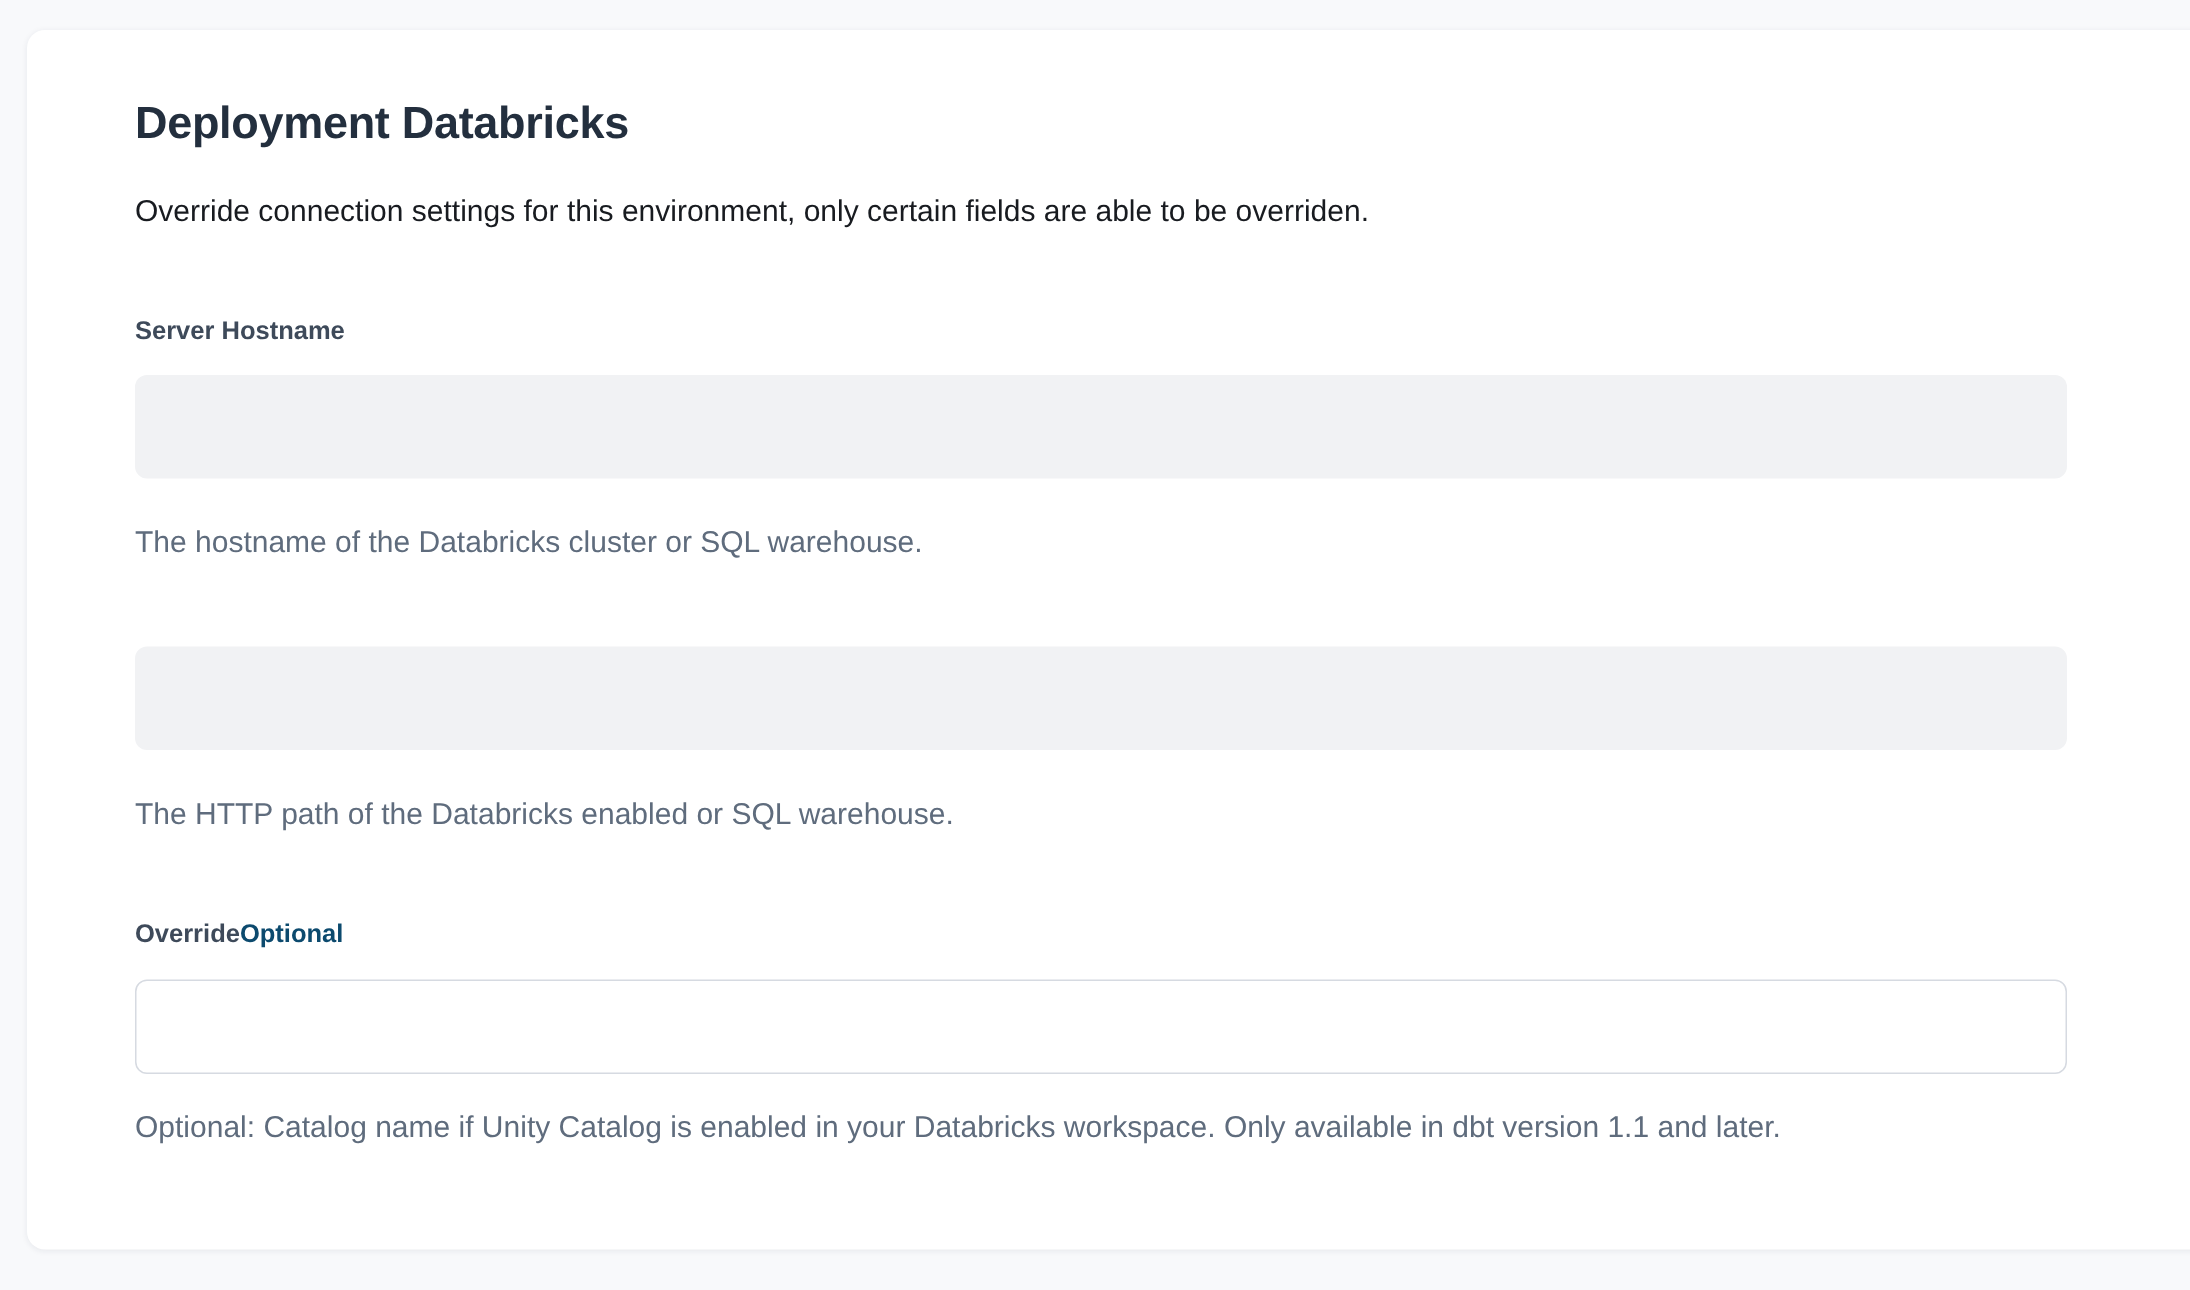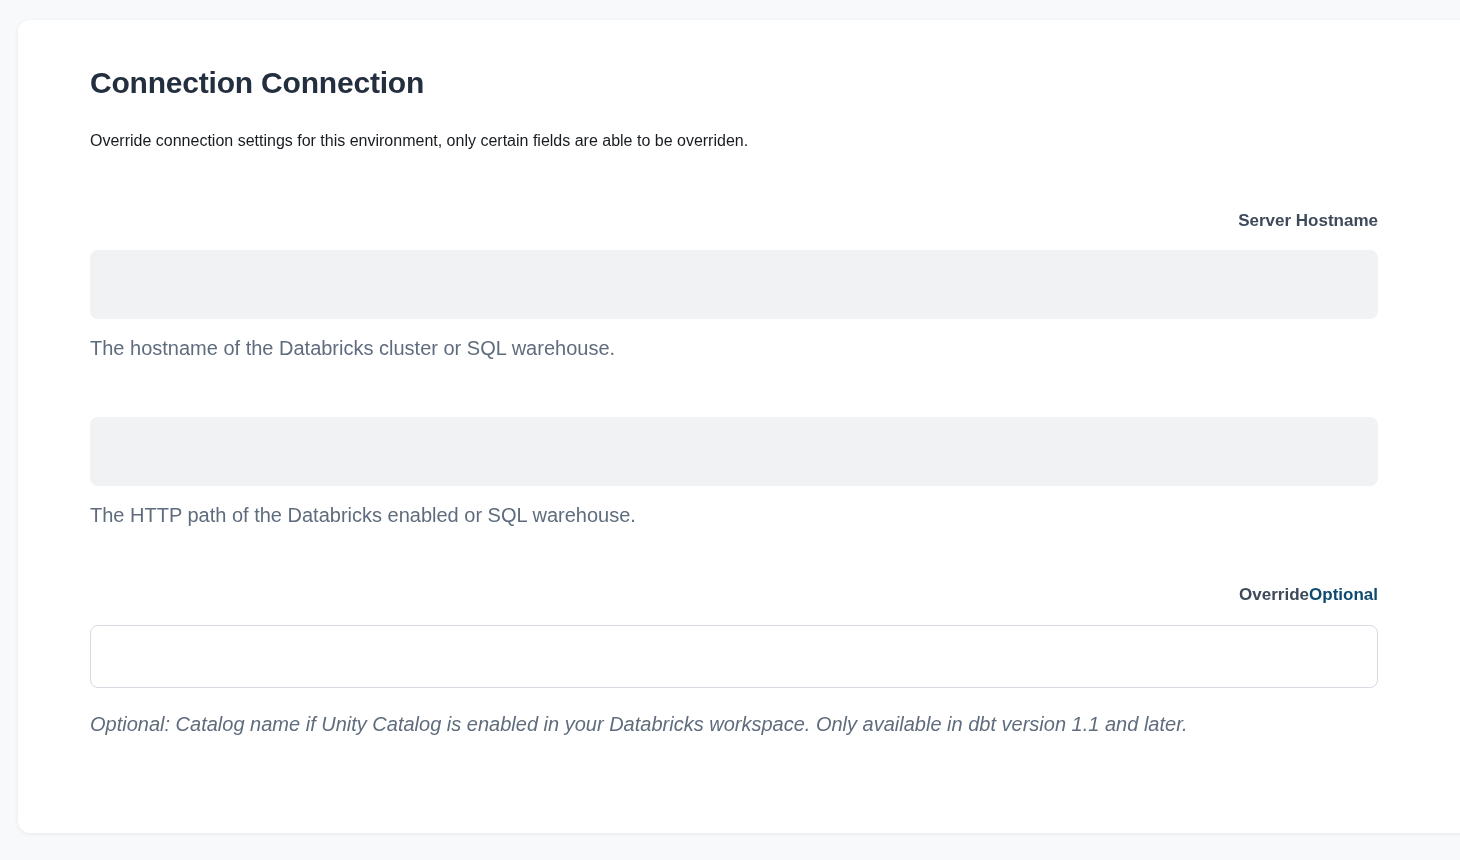--- a/index.html
+++ b/index.html
@@ -28,31 +28,31 @@
   }
   .page-title {
     font-size: 30px;
     font-weight: 700;
     color: #232f3e;
     line-height: 38px;
     letter-spacing: -0.2px;
   }
   .page-subtitle {
     margin-top: 26px;
-    font-size: 16px;
+    font-size: 20px;
     color: #181b20;
     line-height: 26px;
   }
   .field {
     margin-top: 56px;
   }
   .label-row {
     display: flex;
     align-items: baseline;
-    justify-content: flex-end;
+    justify-content: flex-start;
     height: 22px;
   }
   .field-label {
     font-size: 17px;
     font-weight: 700;
     color: #3e4a5a;
     line-height: 22px;
   }
   .optional-tag {
     font-size: 17px;
@@ -74,37 +74,36 @@
     outline: none;
     font-family: "Liberation Sans", sans-serif;
   }
   .text-input.enabled {
     margin-top: 19px;
     height: 63px;
     background: #ffffff;
     border: 1px solid #d6dae1;
   }
   .field-help {
-    margin-top: 16px;
+    margin-top: 30px;
     font-size: 20px;
     color: #5f6c7d;
     line-height: 26px;
   }
   .field-help.catalog-help {
     margin-top: 23px;
-    font-style: italic;
   }
 </style>
 </head>
 <body>
 
 <div class="card">
   <div class="content">
 
-    <h1 class="page-title">Connection Connection</h1>
+    <h1 class="page-title">Deployment Databricks</h1>
 
     <p class="page-subtitle">Override connection settings for this environment, only certain fields are able to be overriden.</p>
 
     <div class="field">
       <div class="label-row">
         <label class="field-label">Server Hostname</label>
       </div>
       <input type="text" class="text-input" disabled="" value="" style="">
       <p class="field-help">The hostname of the Databricks cluster or SQL warehouse.</p>
     </div>

